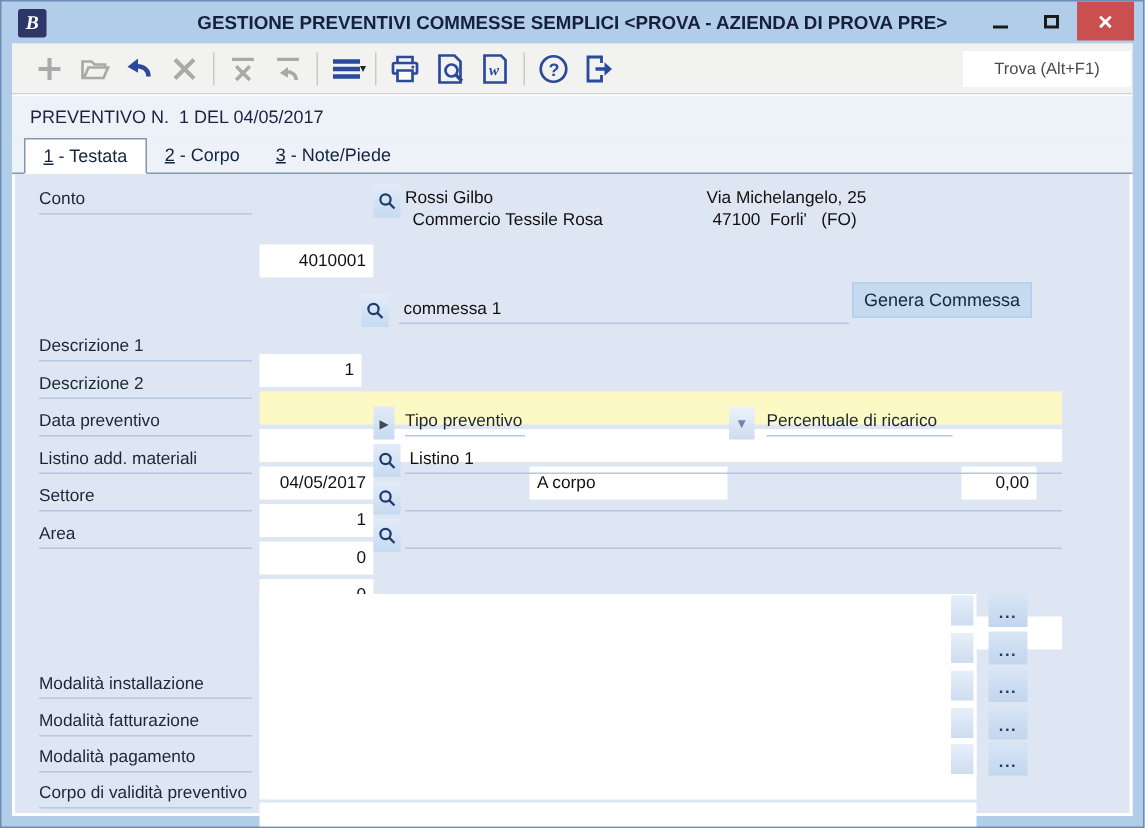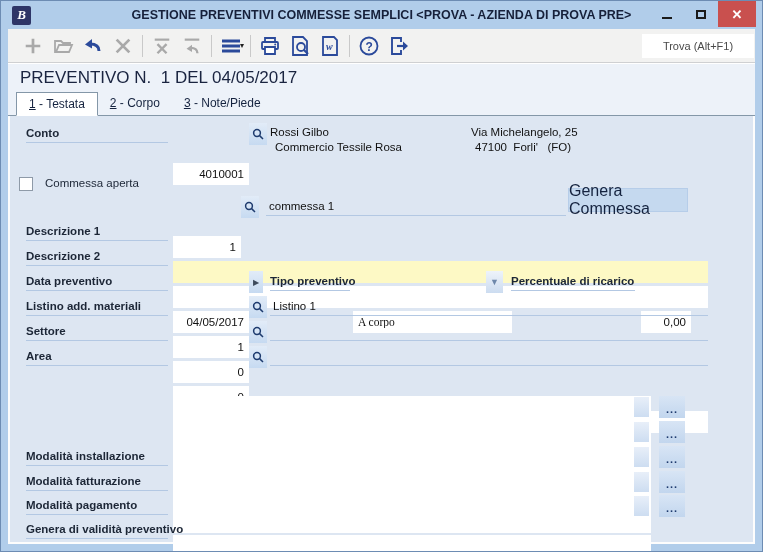--- a/index.html
+++ b/index.html
@@ -42,21 +42,21 @@
   .tb-caret{ font-size:8px; color:#222; margin-left:-6px; margin-right:2px; }
   .find-box{
     margin-left:auto; margin-right:1px; width:112px; height:24px; background:#fff;
     display:flex; align-items:center; justify-content:center; font-size:11px; color:#4a4a4a;
   }
 
   
   .statusbar{
     position:absolute; top:34px; left:0; right:0; height:28px; background:#edf2f9;
     border-top:1px solid #fff; display:flex; align-items:center; padding-left:12px;
-    font-size:17px; color:#1a2440;
+    font-size:12px; color:#1a2440;
   }
 
   
   .tabstrip{
     position:absolute; top:62px; left:0; right:0; height:25px; background:#edf2f9;
     border-bottom:1px solid #8497a8; display:flex; align-items:flex-end; padding-left:8px;
   }
   .tab{
     height:24px; padding:0 12px; display:flex; align-items:center; font-size:12px; color:#15233f;
     position:relative; cursor:default; white-space:pre;
@@ -67,21 +67,21 @@
   }
 
   
   .content{
     position:absolute; top:87px; left:0; right:0; bottom:0; background:#dde6f2;
     border-left:2px solid #fdfdfd; border-right:2px solid #fdfdfd; border-bottom:2px solid #fdfdfd;
   }
   .row{ position:absolute; left:0; right:0; height:22px; }
   .lbl{
     position:absolute; left:16px; width:142px; height:20px; padding-top:4px;
-    font-size:11.5px; color:#1c2636; border-bottom:1px solid #b3c8e3; white-space:nowrap;font-weight:bold;
+    font-size:11.5px; color:#1c2636; border-bottom:1px solid #b3c8e3; white-space:nowrap;
   }
   .fld{
     position:absolute; top:0; height:22px; background:#fff; border:none; outline:none;
     font-family:"Liberation Sans", sans-serif; font-size:11.5px; color:#111; padding:0 5px;margin-top:40px;
   }
   .fld.num{ text-align:right; }
   .fld.yellow{ background:#fdf9c5; }
   .lookup-btn{
     position:absolute; top:0; width:18px; height:22px;
     background:linear-gradient(#e2ecf8,#c6daf1); display:flex; align-items:center; justify-content:center;
@@ -106,21 +106,21 @@
   .fstrip{
     position:absolute; right:2px; top:1px; width:15px; height:20px;
     background:linear-gradient(#e8eff9,#cdddf1);
   }
   .dots-btn{
     position:absolute; top:0; width:26px; height:22px; background:linear-gradient(#d8e5f5,#c2d6ee);
     color:#1e3b6e; font-weight:bold; font-size:11px; display:flex; align-items:flex-end; justify-content:center;
     padding-bottom:3px; letter-spacing:1px;
   }
   .gen-btn{
-    position:absolute; height:24px; background:#c5d9ef; color:#15233f; font-size:16px;
+    position:absolute; height:24px; background:#c5d9ef; color:#15233f; font-size:12px;
     display:flex; align-items:center; justify-content:center; border:1px solid #b6cde9;
   }
   .chk{
     position:absolute; left:9px; top:2px; width:14px; height:14px; background:#fff; border:1px solid #8e9aa8;
   }
   .chk-lbl{ position:absolute; left:35px; top:2px; font-size:11.5px; color:#1c2636; }
   svg{ display:block; }
 </style>
 </head>
 <body>
@@ -247,24 +247,20 @@
               <circle cx="5" cy="5" r="3.4" fill="none" stroke="#1e3b6e" stroke-width="1.5"></circle>
               <path d="M7.6 7.6L11 11" stroke="#1e3b6e" stroke-width="1.5"></path>
             </svg>
         </span>
         <span class="info-txt" style="left:260px; top:3px;">Rossi Gilbo</span>
         <span class="info-txt" style="left:265px; top:18px;">Commercio Tessile Rosa</span>
         <span class="info-txt" style="left:461px; top:3px;">Via Michelangelo, 25</span>
         <span class="info-txt" style="left:465px; top:18px;">47100  Forli'   (FO)</span>
       </div>
 
-      <div class="row" style="top:59px;">
-        <span class="chk"></span>
-        <span class="chk-lbl">Commessa aperta</span>
-      </div>
 
       <div class="row" style="top:80px;">
         <input class="fld num" style="left: 163px; width: 68px;" readonly="" value="1">
         <span class="lookup-btn" style="left:231px;">
           <svg width="12" height="12" viewBox="0 0 12 12">
               <circle cx="5" cy="5" r="3.4" fill="none" stroke="#1e3b6e" stroke-width="1.5"></circle>
               <path d="M7.6 7.6L11 11" stroke="#1e3b6e" stroke-width="1.5"></path>
             </svg>
         </span>
         <span class="desc" style="left:256px; width:300px;">commessa 1</span>
@@ -281,21 +277,21 @@
         <input class="fld" style="left: 163px; width: 535px;" value="">
       </div>
 
       <div class="row" style="top:155px;">
         <div class="lbl">Data preventivo</div>
         <input class="fld num" style="left: 163px; width: 76px;" readonly="" value="04/05/2017">
         <span class="date-btn" style="left:239px;">
             <span>▶</span>
           </span>
         <div class="lbl" style="left:260px; width:80px;">Tipo preventivo</div>
-        <input class="fld" style="left: 343px; width: 159px; font-family: Liberation Serif, serif;" readonly="" value="A corpo">
+        <input class="fld" style="left: 343px; width: 132px;" readonly="" value="A corpo">
         <span class="drop-btn" style="left:476px;">
             <span>▼</span>
           </span>
         <div class="lbl" style="left:501px; width:124px;">Percentuale di ricarico</div>
         <input class="fld num" style="left: 631px; width: 50px;" value="0,00">
       </div>
 
       <div class="row" style="top:180px;">
         <div class="lbl">Listino add. materiali</div>
         <input class="fld num" style="left: 163px; width: 76px;" readonly="" value="1">
@@ -373,19 +369,19 @@
       <div class="row" style="top:379px;padding-left:10px;">
         <div class="lbl">Modalità pagamento</div>
         <div class="wfield" style="left:163px; width:478px;">
           <input class="fld" style="width: 100%;" value="">
           <span class="fstrip"></span>
         </div>
         <span class="dots-btn" style="left:649px;">...</span>
       </div>
 
       <div class="row" style="top:403px;">
-        <div class="lbl">Genera di validità preventivo</div>
+        <div class="lbl">Corpo di validità preventivo</div>
         <input class="fld num" style="left: 163px; width: 76px;" value="0">
       </div>
 
     </div>
   </div>
 </div>
 
 </body></html>

